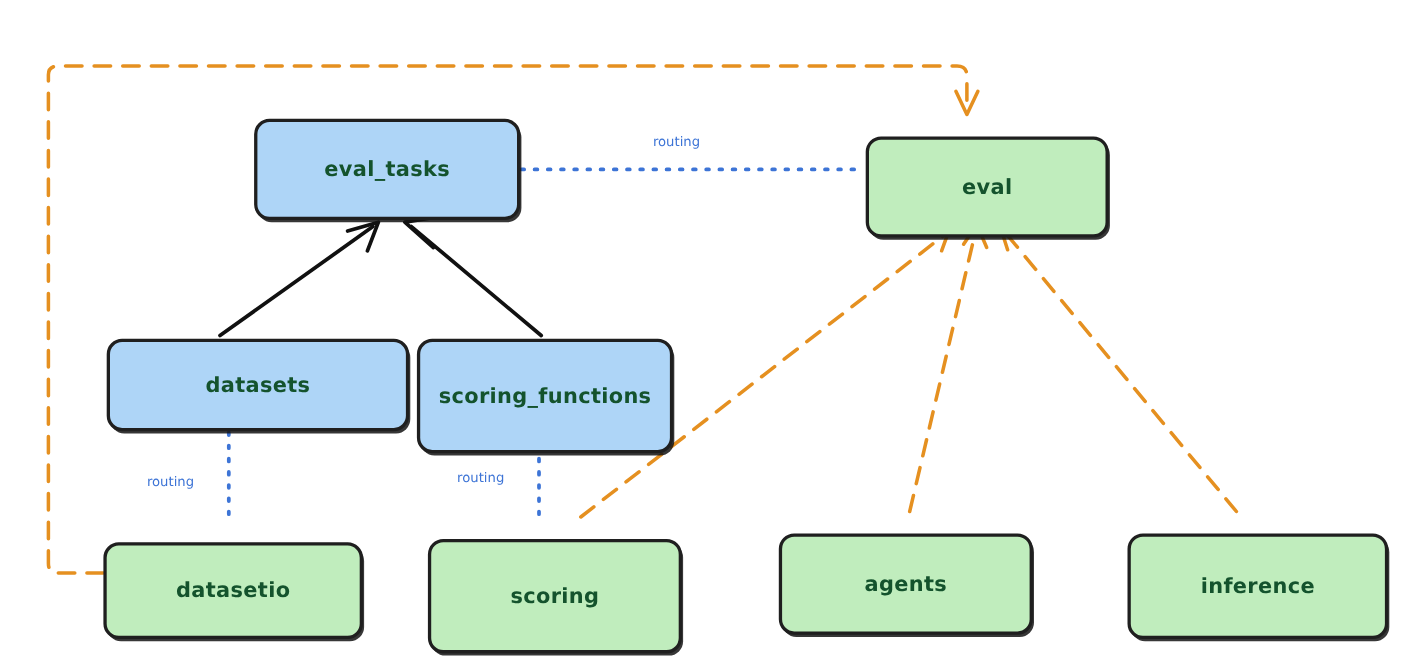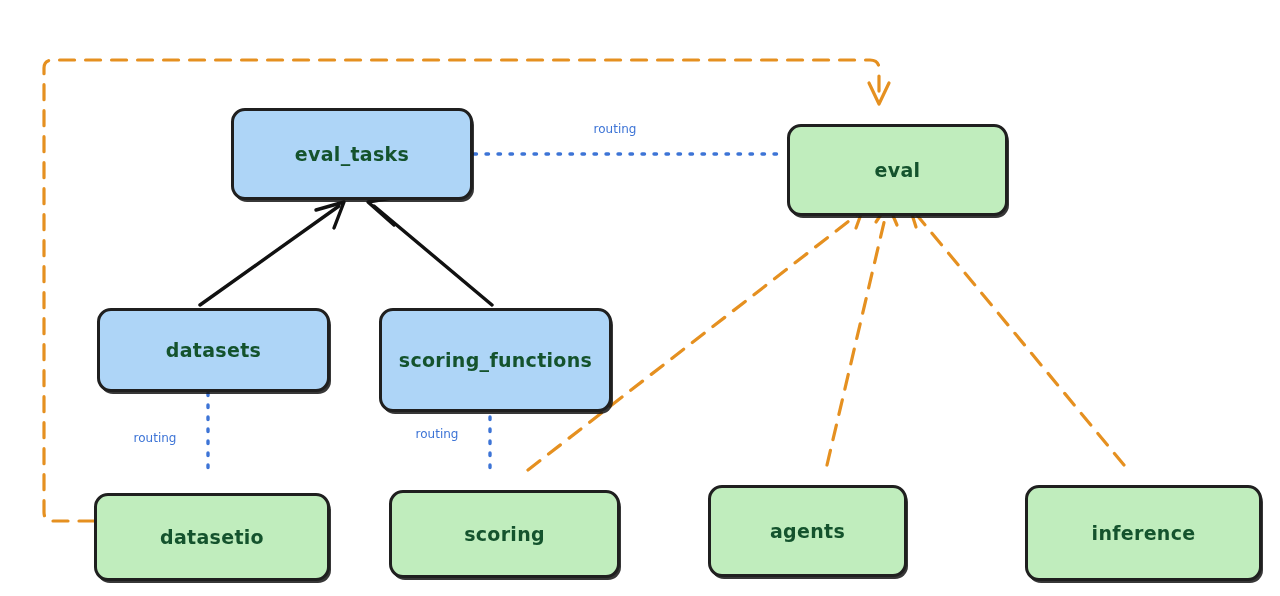--- a/index.html
+++ b/index.html
@@ -110,37 +110,37 @@
   </svg>
 
   <div class="node blue" style="left:231px; top:108px; width:242px; height:92px;">
     <span class="node-label">eval_tasks</span>
   </div>
 
   <div class="node green" style="left:787px; top:108px; width:221px; height:92px;">
     <span class="node-label">eval</span>
   </div>
 
-  <div class="node blue" style="left:97px; top:308px; width:233px; height:84px;">
+  <div class="node blue" style="left:97px; top:308px; width:275px; height:84px;">
     <span class="node-label">datasets</span>
   </div>
 
   <div class="node blue" style="left:379px; top:308px; width:233px; height:104px;">
     <span class="node-label">scoring_functions</span>
   </div>
 
   <div class="node green" style="left:94px; top:477px; width:236px; height:88px;">
     <span class="node-label">datasetio</span>
   </div>
 
-  <div class="node green" style="left:389px; top:474px; width:231px; height:88px;">
+  <div class="node green" style="left:389px; top:474px; width:231px; height:104px;">
     <span class="node-label">scoring</span>
   </div>
 
-  <div class="node green" style="left:708px; top:469px; width:199px; height:92px;">
+  <div class="node green" style="left:708px; top:469px; width:231px; height:92px;">
     <span class="node-label">agents</span>
   </div>
 
   <div class="node green" style="left:1025px; top:469px; width:237px; height:96px;">
     <span class="node-label">inference</span>
   </div>
 
   <div class="edge-label" style="left:615px; top:129px;">routing</div>
 
   <div class="edge-label" style="left:155px; top:438px;">routing</div>

